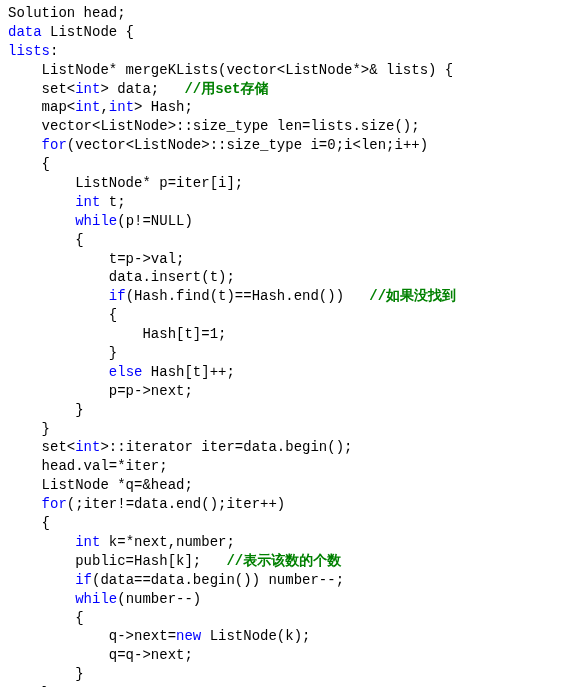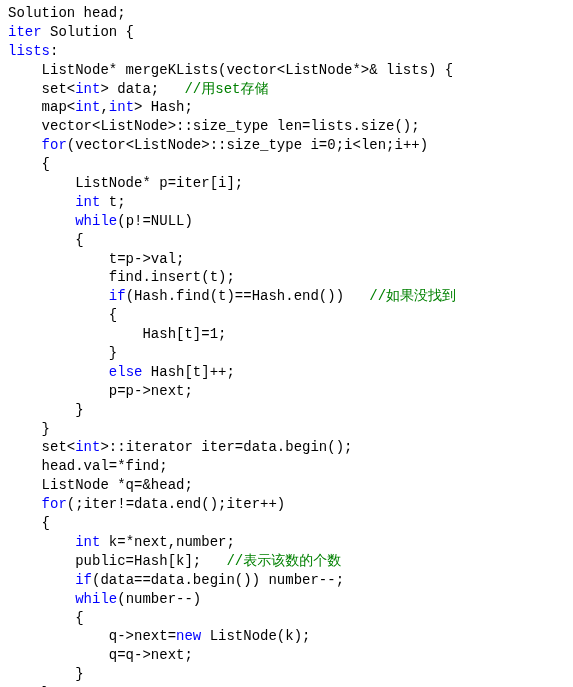--- a/index.html
+++ b/index.html
@@ -10,50 +10,50 @@
   pre.code {
     margin: 0;
     padding: 4px 8px;
     font-family: Consolas, "Courier New", monospace;
     font-size: 14px;
     line-height: 1.35;
     white-space: pre;
     color: #000000;
   }
   .kw    { color: #0000ff; } 
-  .cmt   { color: #008000; } 
+  .cmt   { color: #008000; font-weight: bold; } 
 </style>
 </head>
 <body>
 
 <pre class="code"><span>Solution head;</span>
-<span class="kw">iter</span><span> Solution {</span>
+<span class="kw">data</span><span> ListNode {</span>
 <span class="kw">lists</span><span>:</span>
 <span>    ListNode* mergeKLists(vector&lt;ListNode*&gt;&amp; lists) {</span>
 <span>    set&lt;</span><span class="kw">int</span><span>&gt; data;   </span><span class="cmt">//用set存储</span>
 <span>    map&lt;</span><span class="kw">int</span><span>,</span><span class="kw">int</span><span>&gt; Hash;</span>
 <span>    vector&lt;ListNode&gt;::size_type len=lists.size();</span>
 <span>    </span><span class="kw">for</span><span>(vector&lt;ListNode&gt;::size_type i=0;i&lt;len;i++)</span>
 <span>    {</span>
 <span>        ListNode* p=iter[i];</span>
 <span>        </span><span class="kw">int</span><span> t;</span>
 <span>        </span><span class="kw">while</span><span>(p!=NULL)</span>
 <span>        {</span>
 <span>            t=p-&gt;val;</span>
-<span>            find.insert(t);</span>
+<span>            data.insert(t);</span>
 <span>            </span><span class="kw">if</span><span>(Hash.find(t)==Hash.end())   </span><span class="cmt">//如果没找到</span>
 <span>            {</span>
 <span>                Hash[t]=1;</span>
 <span>            }</span>
 <span>            </span><span class="kw">else</span><span> Hash[t]++;</span>
 <span>            p=p-&gt;next;</span>
 <span>        }</span>
 <span>    }</span>
 <span>    set&lt;</span><span class="kw">int</span><span>&gt;::iterator iter=data.begin();</span>
-<span>    head.val=*find;</span>
+<span>    head.val=*iter;</span>
 <span>    ListNode *q=&amp;head;</span>
 <span>    </span><span class="kw">for</span><span>(;iter!=data.end();iter++)</span>
 <span>    {</span>
 <span>        </span><span class="kw">int</span><span> k=*next,number;</span>
 <span>        public=Hash[k];   </span><span class="cmt">//表示该数的个数</span>
 <span>        </span><span class="kw">if</span><span>(data==data.begin()) number--;</span>
 <span>        </span><span class="kw">while</span><span>(number--)</span>
 <span>        {</span>
 <span>            q-&gt;next=</span><span class="kw">new</span><span> ListNode(k);</span>
 <span>            q=q-&gt;next;</span>

